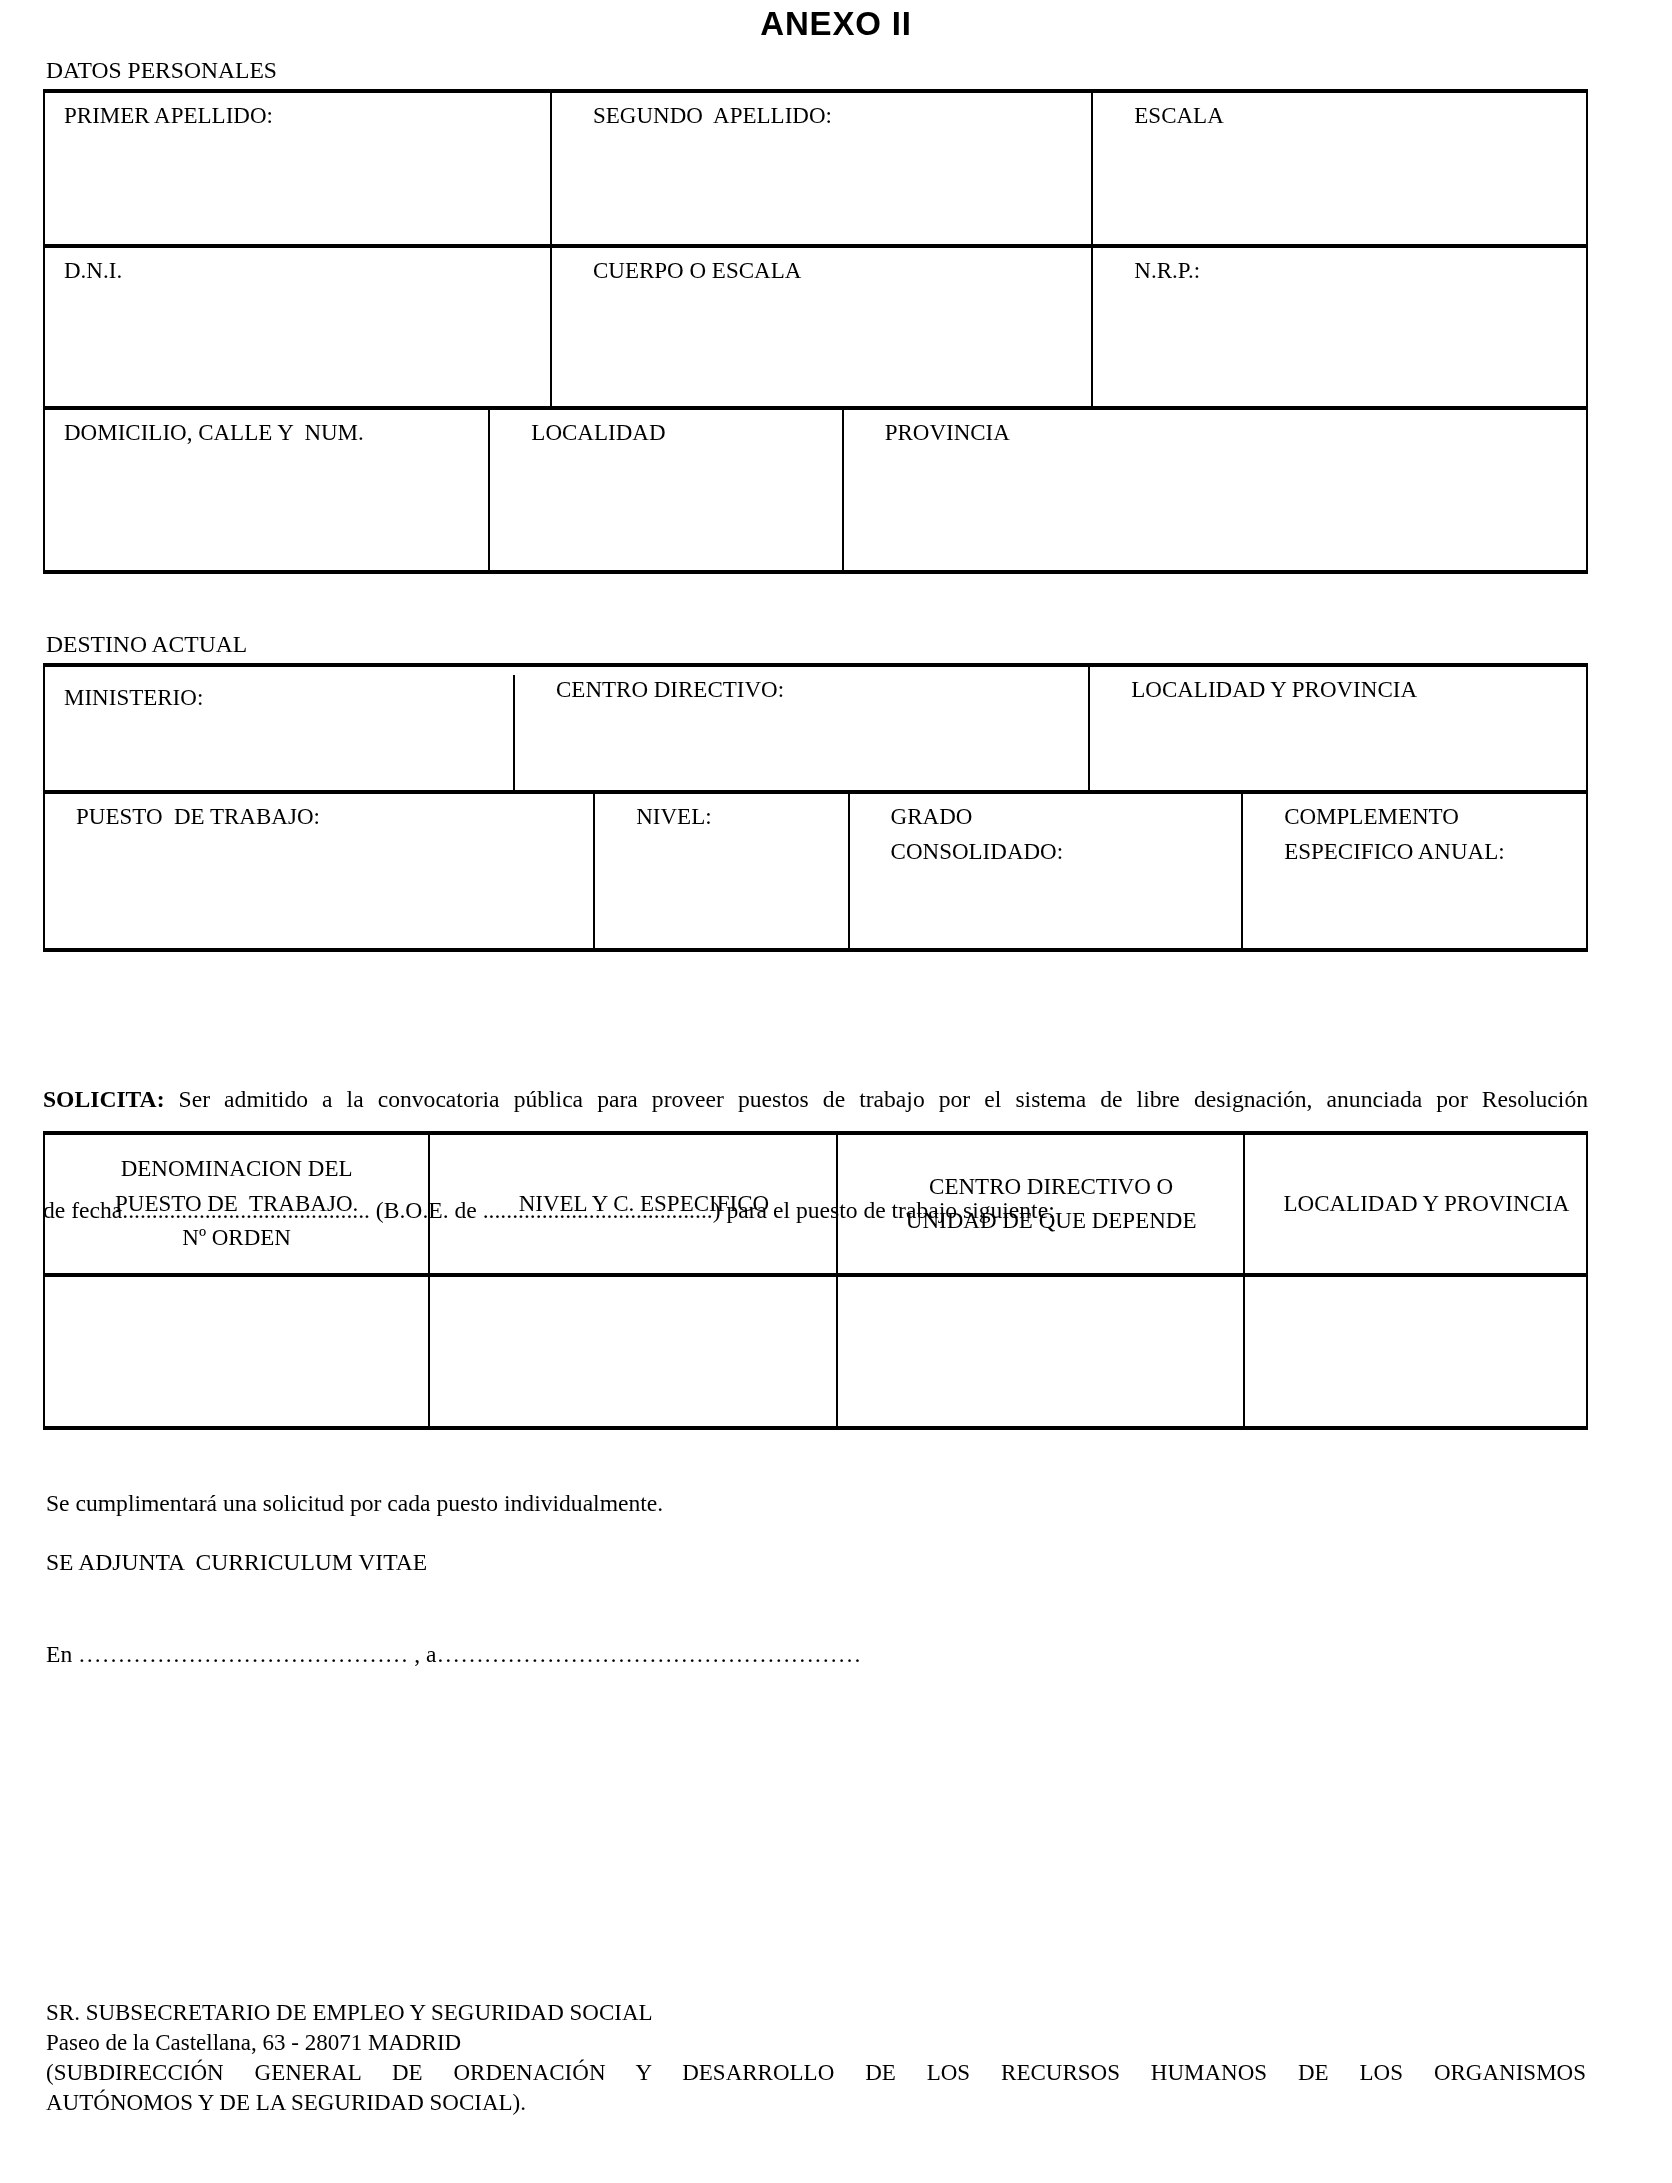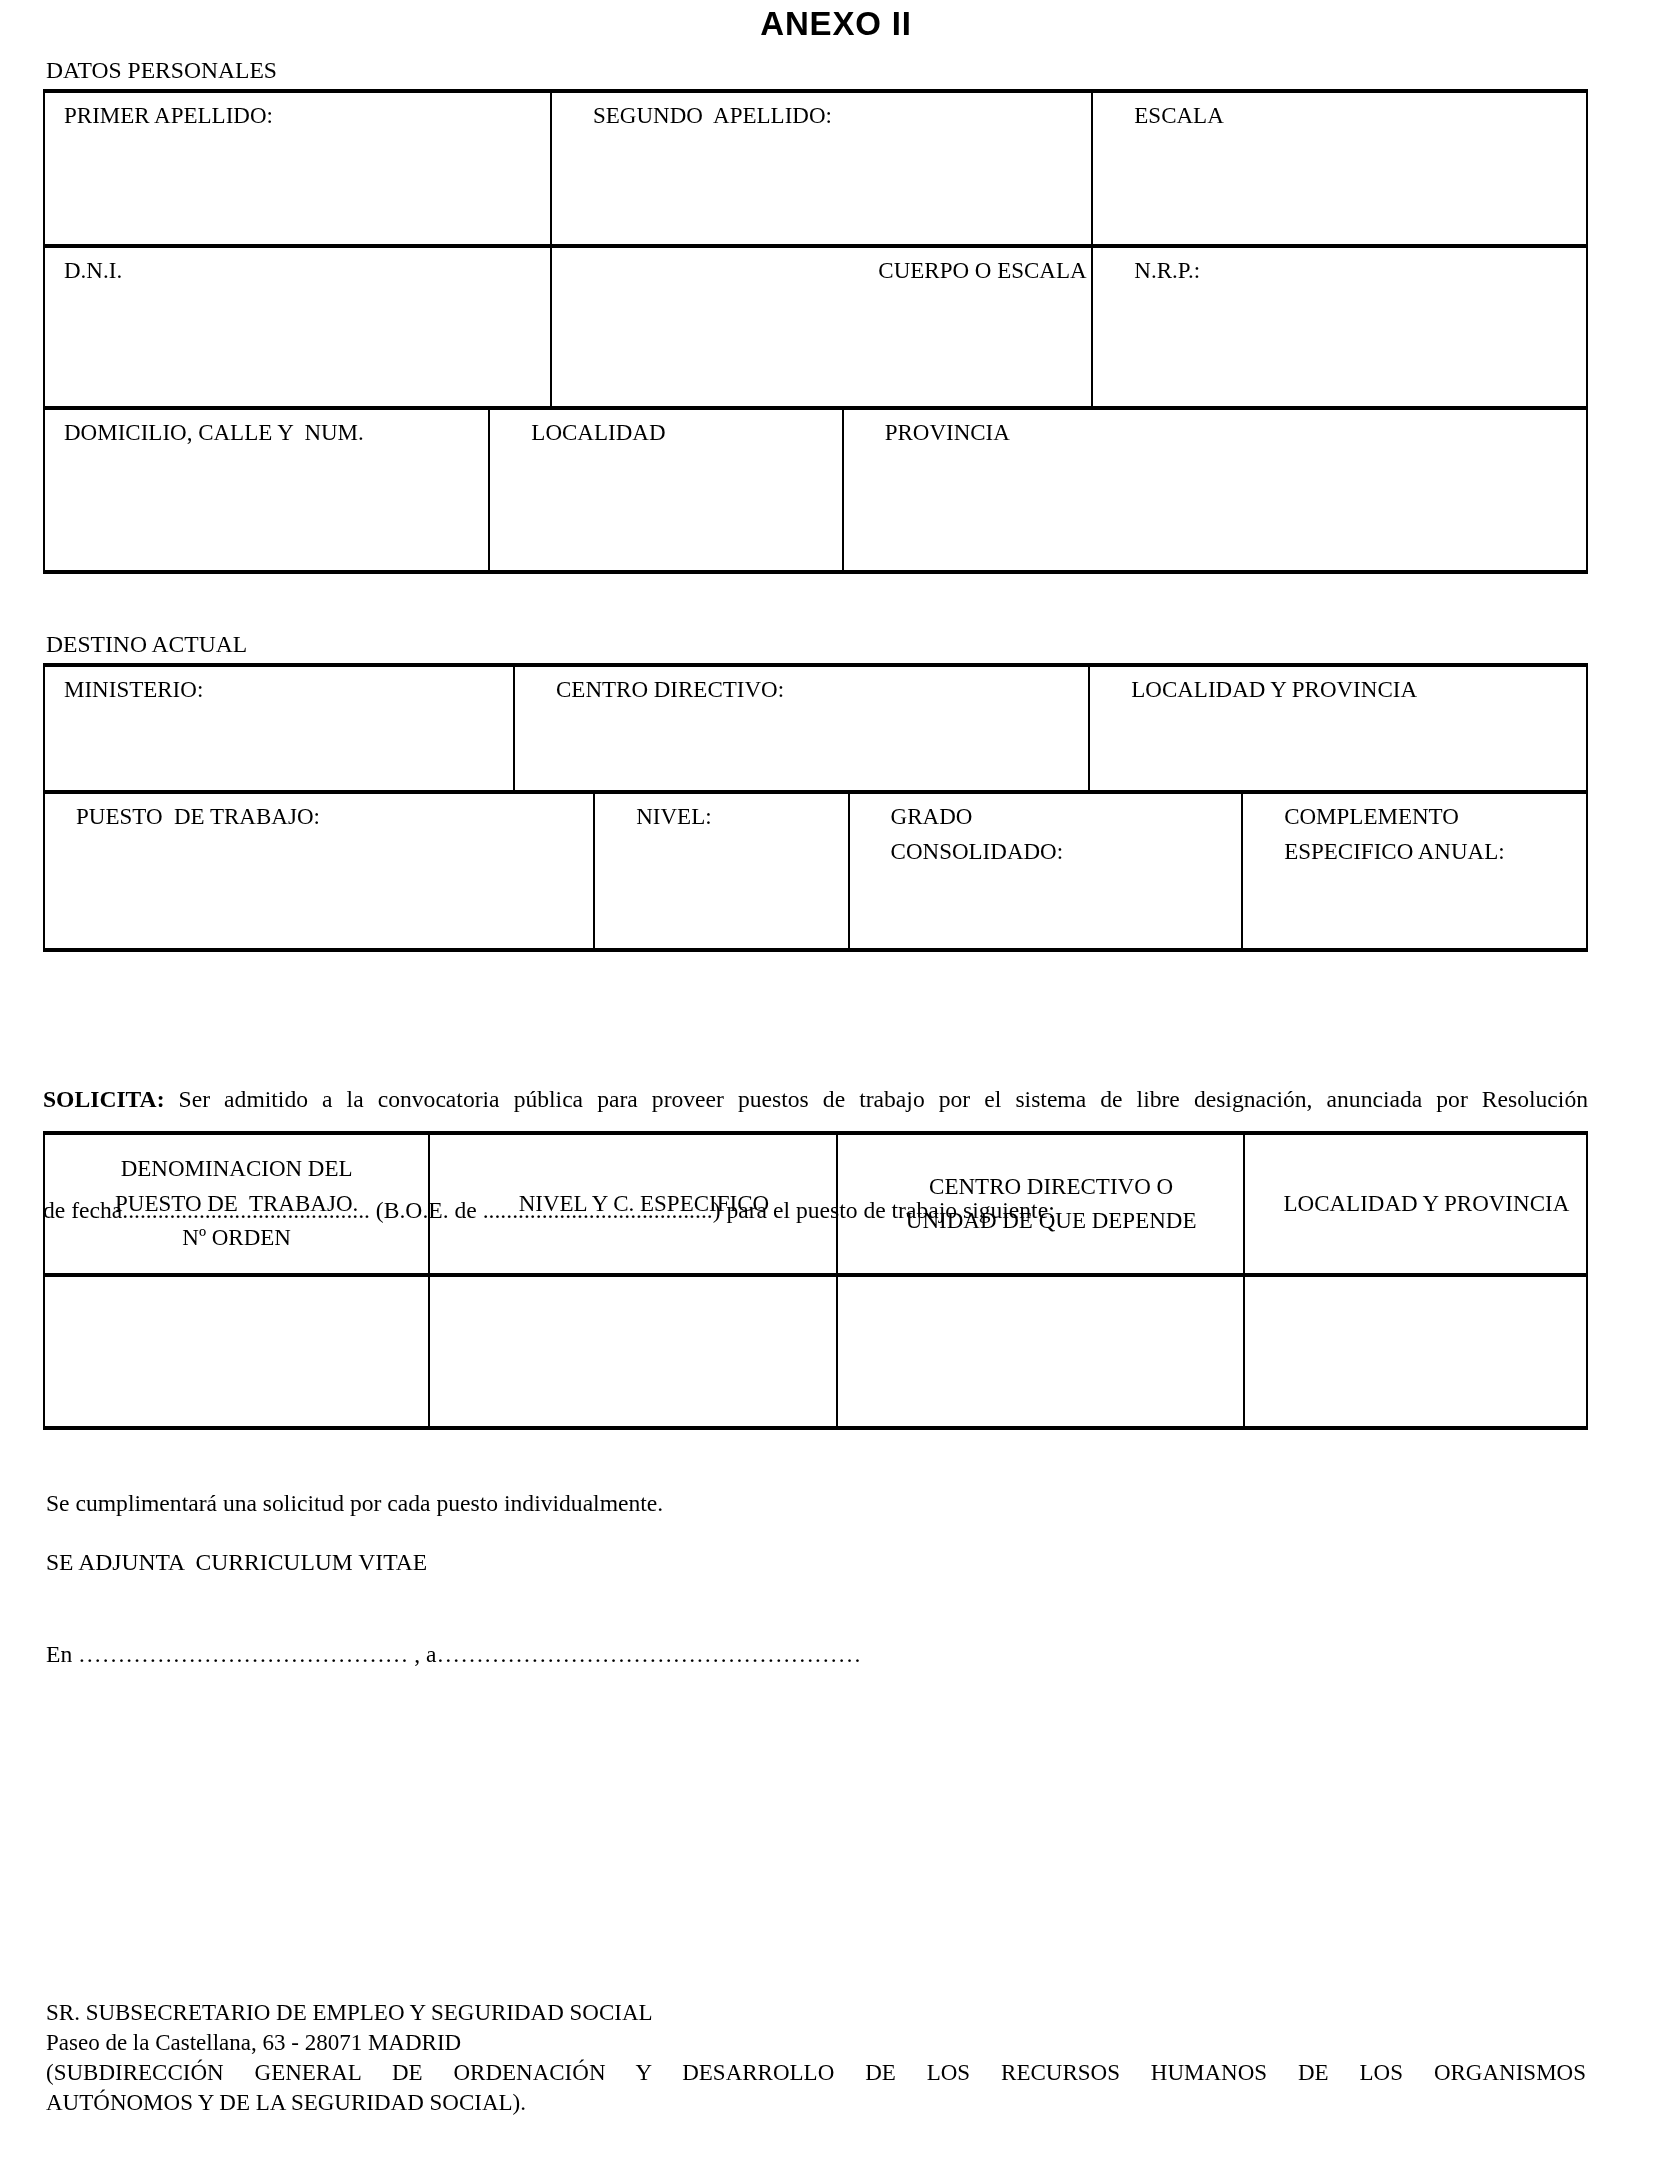--- a/index.html
+++ b/index.html
@@ -76,21 +76,21 @@
         <span class="lbl">SEGUNDO  APELLIDO:</span>
       </div>
       <div class="cell">
         <span class="lbl">ESCALA</span>
       </div>
     </div>
     <div class="trow" style="height:158px;">
       <div class="cell" style="flex:0 0 32.9%;">
         <span class="lbl">D.N.I.</span>
       </div>
-      <div class="cell" style="flex:0 0 33.7%;text-align:right;">
+      <div class="cell" style="flex:0 0 33.7%;">
         <span class="lbl">CUERPO O ESCALA</span>
       </div>
       <div class="cell">
         <span class="lbl">N.R.P.:</span>
       </div>
     </div>
     <div class="trow" style="height:160px;">
       <div class="cell" style="flex:0 0 28.9%;">
         <span class="lbl">DOMICILIO, CALLE Y  NUM.</span>
       </div>
@@ -100,21 +100,21 @@
       <div class="cell" style="flex:0 0 24.3%;">
         <span class="lbl">PROVINCIA</span>
       </div>
     </div>
   </div>
 
   <div class="section-heading" style="top:631px;">DESTINO ACTUAL</div>
 
   <div class="tbl" style="top:663px;">
     <div class="trow" style="height:123px;">
-      <div class="cell" style="flex:0 0 30.5%;">
+      <div class="cell" style="flex:0 0 30.5%;margin-top:8px;">
         <span class="lbl">MINISTERIO:</span>
       </div>
       <div class="cell" style="flex:0 0 35.9%;">
         <span class="lbl">CENTRO DIRECTIVO:</span>
       </div>
       <div class="cell">
         <span class="lbl">LOCALIDAD Y PROVINCIA</span>
       </div>
     </div>
     <div class="trow" style="height:154px;padding-left:12px;">

